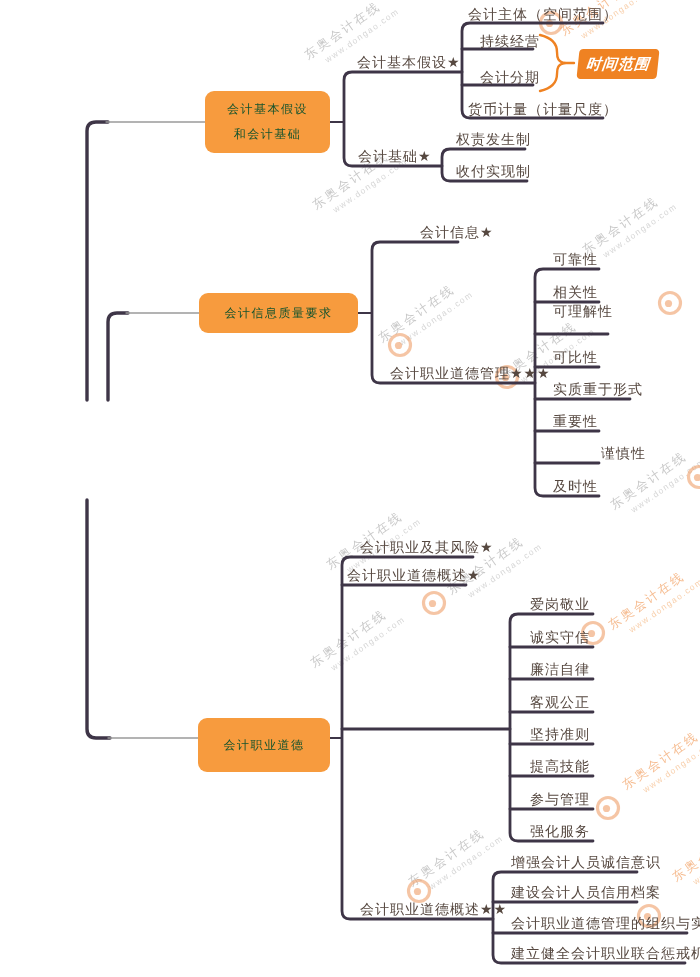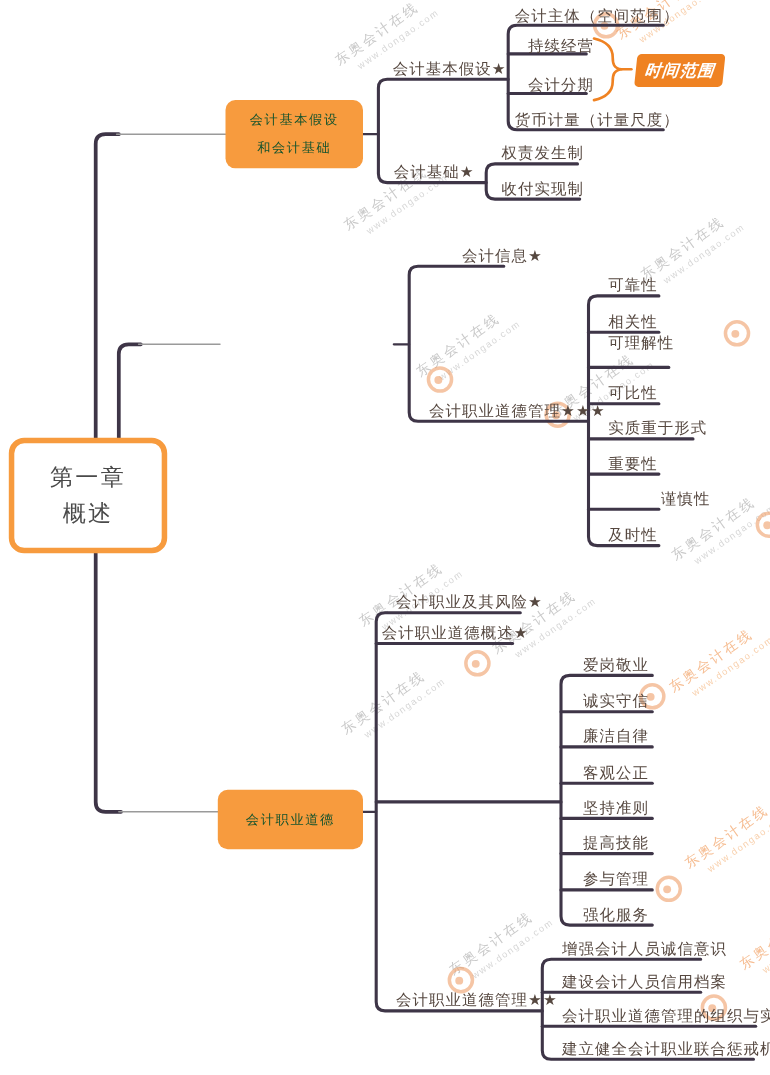--- a/index.html
+++ b/index.html
@@ -74,30 +74,29 @@
       <path d="M 510 712 H 593" stroke="#3E3547" stroke-width="2.8"></path>
       <path d="M 510 744 H 593" stroke="#3E3547" stroke-width="2.8"></path>
       <path d="M 510 776 H 593" stroke="#3E3547" stroke-width="2.8"></path>
       <path d="M 510 809 H 593" stroke="#3E3547" stroke-width="2.8"></path>
       <path d="M 637 872 H 501 Q 493 872 493 880 V 955 Q 493 963 501 963 H 685" stroke="#3E3547" stroke-width="2.8"></path>
       <path d="M 493 902 H 637" stroke="#3E3547" stroke-width="2.8"></path>
       <path d="M 493 933 H 687" stroke="#3E3547" stroke-width="2.8"></path>
     </g>
   </svg>
 
-  <div class="root" style="left:8px;top:398px;width:134px;height:95px;">
-    <span>第一章</span>
-    <span>概述</span>
-  </div>
 
   <div class="topic" style="left:205px;top:91px;width:125px;height:62px;">
     <span>会计基本假设</span>
     <span>和会计基础</span>
   </div>
 
+  <div class="topic" style="left:199px;top:293px;width:159px;height:40px;">
+    <span>会计信息质量要求</span>
+  </div>
 
   <div class="topic" style="left:198px;top:718px;width:132px;height:54px;">
     <span>会计职业道德</span>
   </div>
 
   <div class="leaf" style="left:357px;top:54px;">会计基本假设★</div>
   <div class="leaf" style="left:358px;top:148px;">会计基础★</div>
   <div class="leaf" style="left:468px;top:6px;">会计主体（空间范围）</div>
   <div class="leaf" style="left:480px;top:33px;">持续经营</div>
   <div class="leaf" style="left:480px;top:69px;">会计分期</div>
@@ -113,21 +112,21 @@
   <div class="leaf" style="left:553px;top:284px;">相关性</div>
   <div class="leaf" style="left:553px;top:303px;">可理解性</div>
   <div class="leaf" style="left:553px;top:349px;">可比性</div>
   <div class="leaf" style="left:553px;top:381px;">实质重于形式</div>
   <div class="leaf" style="left:553px;top:413px;">重要性</div>
   <div class="leaf" style="left:553px;top:445px;margin-left:48px;">谨慎性</div>
   <div class="leaf" style="left:553px;top:478px;">及时性</div>
 
   <div class="leaf" style="left:360px;top:539px;">会计职业及其风险★</div>
   <div class="leaf" style="left:347px;top:567px;">会计职业道德概述★</div>
-  <div class="leaf" style="left:360px;top:901px;">会计职业道德管理★★</div>
+  <div class="leaf" style="left:360px;top:901px;">会计职业道德概述★★</div>
 
   <div class="leaf" style="left:530px;top:596px;">爱岗敬业</div>
   <div class="leaf" style="left:530px;top:629px;">诚实守信</div>
   <div class="leaf" style="left:530px;top:661px;">廉洁自律</div>
   <div class="leaf" style="left:530px;top:694px;">客观公正</div>
   <div class="leaf" style="left:530px;top:726px;">坚持准则</div>
   <div class="leaf" style="left:530px;top:758px;">提高技能</div>
   <div class="leaf" style="left:530px;top:791px;">参与管理</div>
   <div class="leaf" style="left:530px;top:823px;">强化服务</div>
 

